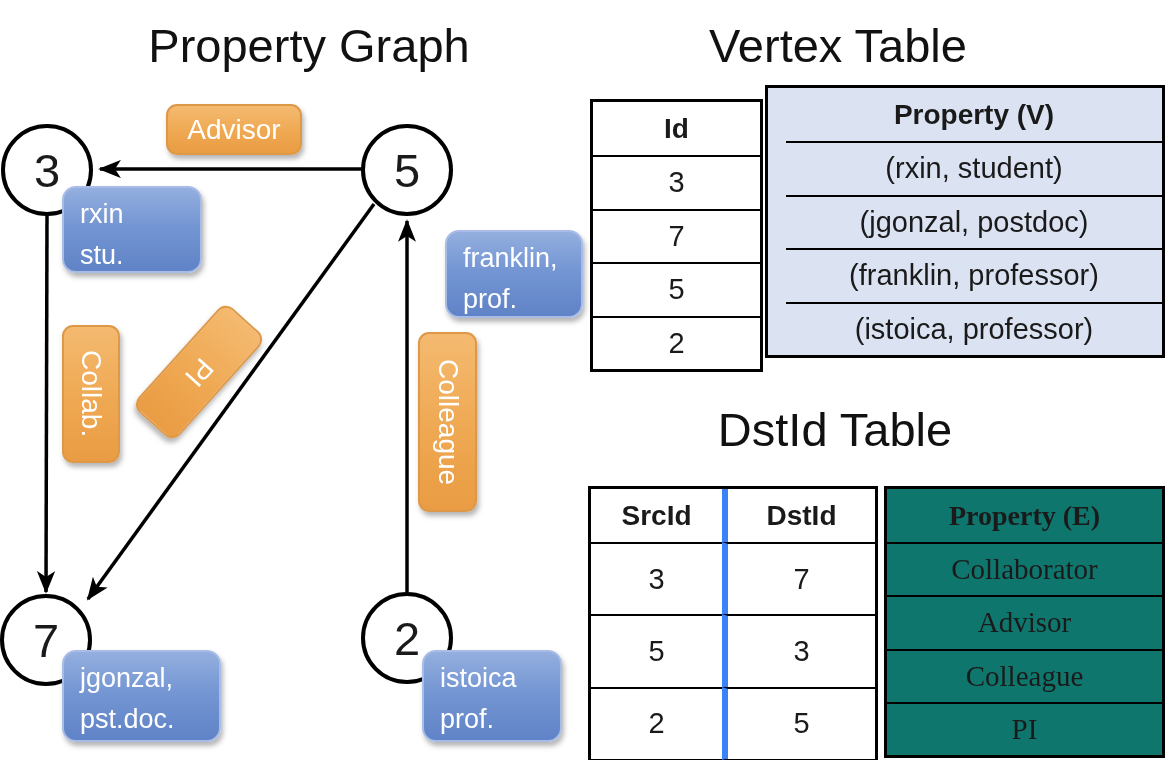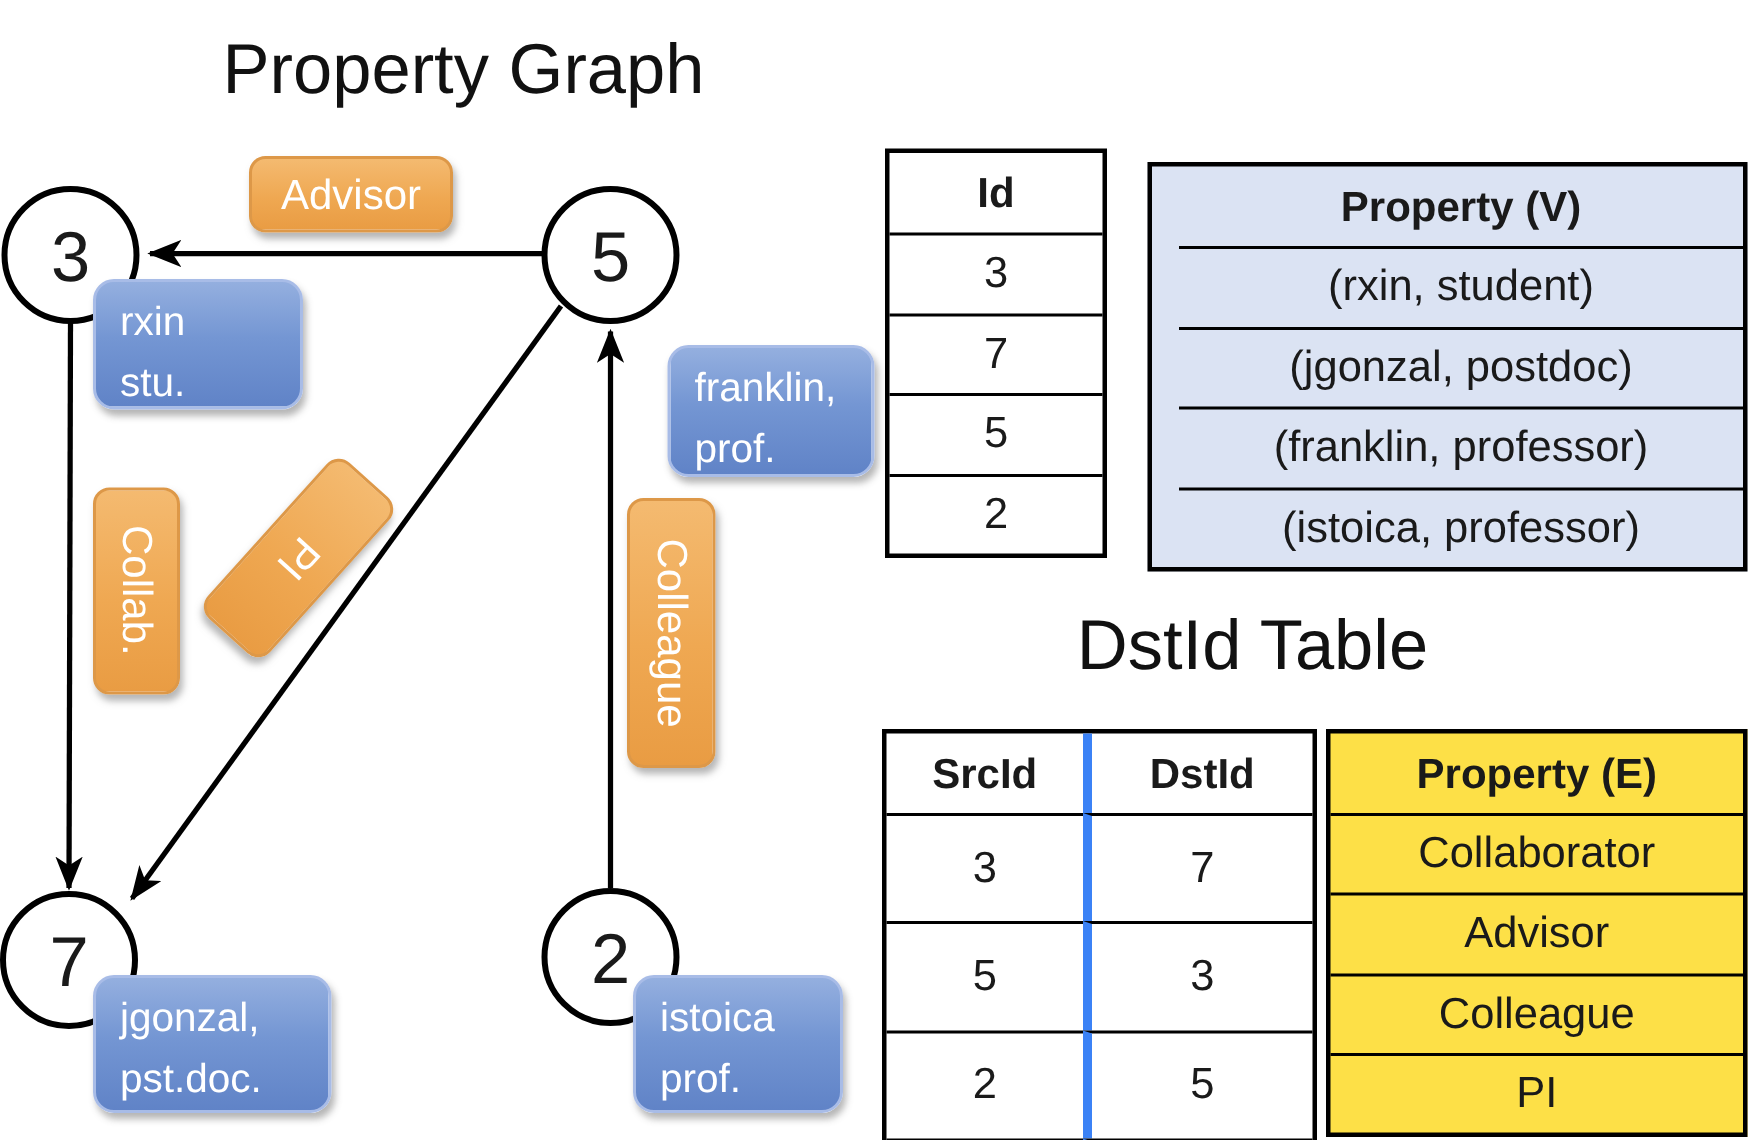--- a/index.html
+++ b/index.html
@@ -37,32 +37,33 @@
     position:absolute;border:3px solid #000;box-sizing:border-box;background:#fff;
     display:flex;flex-direction:column;
   }
   .tcell{
     flex:1;display:flex;align-items:center;justify-content:center;
     font-size:29px;font-weight:300;border-top:2px solid #000;white-space:nowrap;
   }
   .tcell.first{border-top:none;}
   .tcell.head{font-weight:700;font-size:28px;}
   .bluefill{background:#dbe3f3;}
-  .tanfill{background:#fde047;}
+  .tanfill{background:#0f766e;font-family:Liberation Serif, serif;}
   .twocol{display:grid;grid-template-columns:131px 1fr;grid-template-rows:53px repeat(4,1fr);}
   .twocol .tcell{border-top:2px solid #000;}
   .twocol .tcell.r0{border-top:none;}
   .twocol .tcell.c1{border-left:6px solid #3b82f6;}
 </style>
 </head>
 <body>
 
 <div class="stage">
 
   <div class="big-title" style="left:0;top:18px;width:580px;margin-left:19px;">Property Graph</div>
+  <div class="big-title" style="left:590px;top:18px;width:496px;">Vertex Table</div>
   <div class="big-title" style="left:590px;top:402px;width:490px;">DstId Table</div>
 
   <svg class="edges-svg" viewBox="0 0 580 760">
     <defs>
       <marker id="arrow" viewBox="0 0 10 8" refX="9.2" refY="4" markerWidth="6.5" markerHeight="5.2" orient="auto-start-reverse">
         <path d="M0,0 L10,4 L0,8 L2.6,4 Z" fill="#000"></path>
       </marker>
     </defs>
     <line x1="362" y1="169" x2="100" y2="169" stroke="#000" stroke-width="3.5" marker-end="url(#arrow)"></line>
     <line x1="47" y1="214" x2="46" y2="592" stroke="#000" stroke-width="3.5" marker-end="url(#arrow)"></line>
@@ -107,28 +108,28 @@
     <span class="vert">Collab.</span>
   </div>
   <div class="ebox" style="left:171px;top:302px;width:56px;height:140px;transform:rotate(42deg);">
     <span class="vert">PI</span>
   </div>
   <div class="ebox" style="left:418px;top:332px;width:59px;height:180px;">
     <span class="vert">Colleague</span>
   </div>
 
   <div>
-    <div class="sub" style="left:590px;top:99px;width:148px;height:273px;">
+    <div class="sub" style="left:590px;top:99px;width:173px;height:273px;">
       <div class="tcell head first" style="flex:0 0 53px;">Id</div>
       <div class="tcell">3</div>
       <div class="tcell">7</div>
       <div class="tcell">5</div>
       <div class="tcell">2</div>
     </div>
-    <div class="sub bluefill" style="left:765px;top:108px;width:400px;height:273px;padding-left:18px;">
+    <div class="sub bluefill" style="left:765px;top:85px;width:400px;height:273px;padding-left:18px;">
       <div class="tcell head first" style="flex:0 0 53px;">Property (V)</div>
       <div class="tcell">(rxin, student)</div>
       <div class="tcell">(jgonzal, postdoc)</div>
       <div class="tcell">(franklin, professor)</div>
       <div class="tcell">(istoica, professor)</div>
     </div>
   </div>
 
   <div>
     <div class="sub twocol" style="left:588px;top:486px;width:290px;height:348px;">

